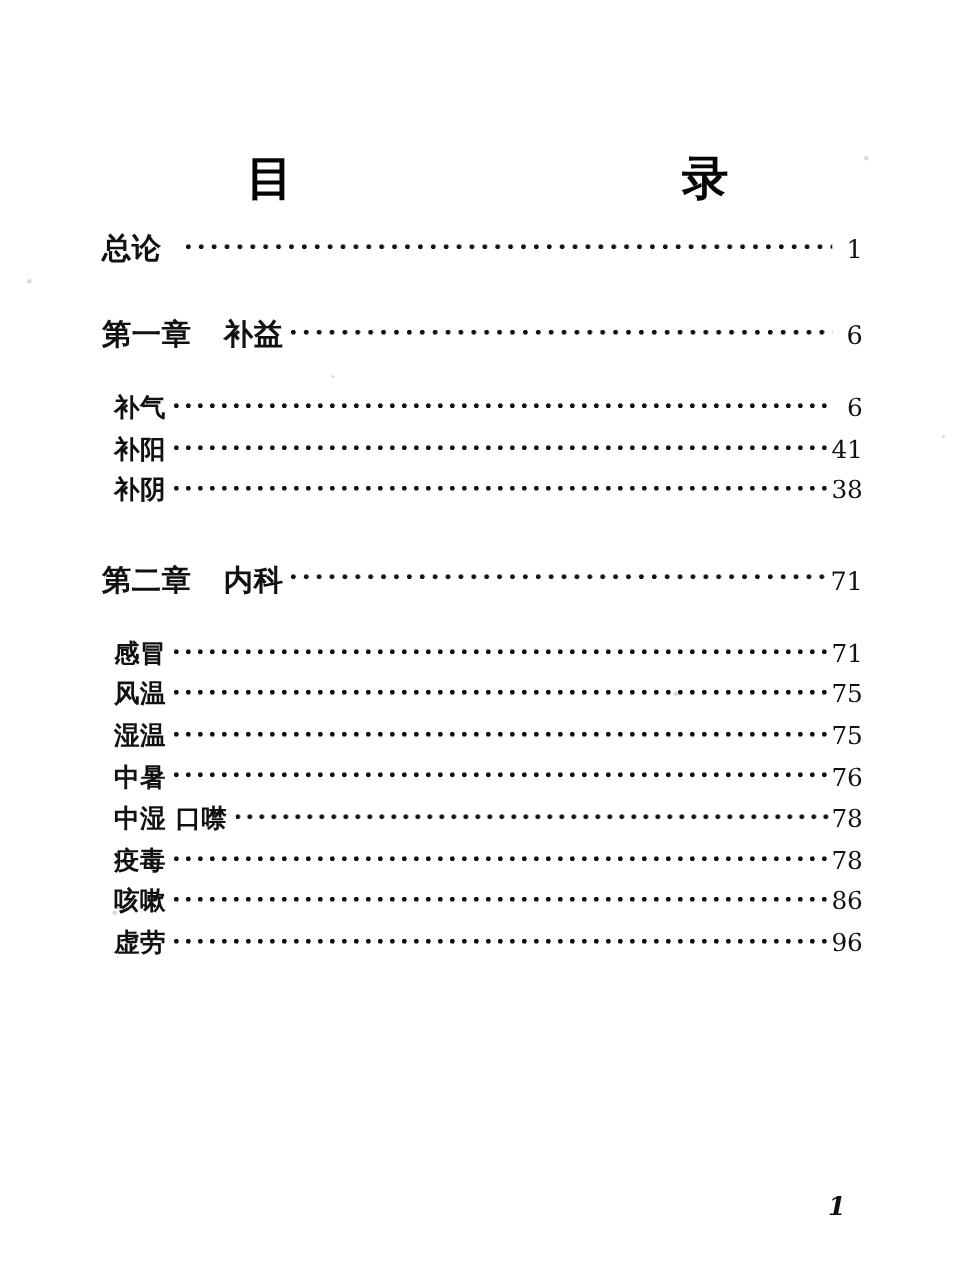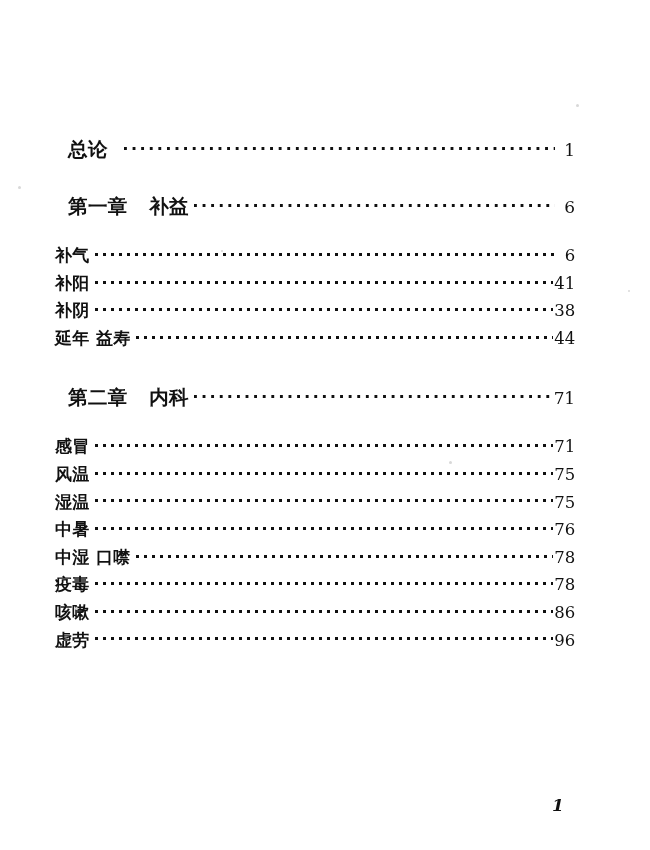--- a/index.html
+++ b/index.html
@@ -35,21 +35,21 @@
     letter-spacing: 0.62em;
     text-indent: 0.62em;
     color: #050505;
     font-family: "DejaVu Sans", "Liberation Sans", sans-serif;
     white-space: pre;
   }
 
   
   .toc-list {
     position: absolute;
-    top: 136px;
+    top: 152px;
     left: 0;
     width: 647px;
   }
 
   .toc-row {
     display: flex;
     align-items: baseline;
     box-sizing: border-box;
     padding-right: 72px;
     color: #111;
@@ -57,21 +57,21 @@
 
   
   .toc-row.level-0 {
     padding-left: 68px;
     height: 27px;
     font-size: 19.5px;
     font-weight: 700;
   }
   
   .toc-row.level-1 {
-    padding-left: 55px;
+    padding-left: 76px;
     height: 27.6px;
     font-size: 17px;
     font-weight: 700;
   }
 
   .row-label {
     white-space: pre;
     flex: 0 0 auto;
     letter-spacing: 0.02em;
   }
@@ -139,20 +139,21 @@
     background: #d8d8d8;
     border-radius: 50%;
     pointer-events: none;
   }
 </style>
 </head>
 <body>
 
 <div class="page">
 
+  <div class="toc-title">目        录</div>
 
   <div class="toc-list" id="toc-list">
       <div class="toc-row level-0">
         <span class="row-label">总论</span>
         <span class="gap-md"></span>
         <span class="row-leader"></span>
         <span class="row-page">1</span>
       </div>
       <div class="spacer-xl"></div>
       <div class="toc-row level-0">
@@ -172,26 +173,20 @@
         <span class="row-label">补阳</span>
         <span class="gap-sm"></span>
         <span class="row-leader"></span>
         <span class="row-page">41</span>
       </div>
       <div class="toc-row level-1">
         <span class="row-label">补阴</span>
         <span class="gap-sm"></span>
         <span class="row-leader"></span>
         <span class="row-page">38</span>
-      </div>
-      <div class="toc-row level-1">
-        <span class="row-label">延年 益寿</span>
-        <span class="gap-sm"></span>
-        <span class="row-leader"></span>
-        <span class="row-page">44</span>
       </div>
       <div class="spacer-xl"></div>
       <div class="toc-row level-0">
         <span class="row-label">第二章   内科</span>
         <span class="gap-sm"></span>
         <span class="row-leader"></span>
         <span class="row-page">71</span>
       </div>
       <div class="spacer-grp"></div>
       <div class="toc-row level-1">

